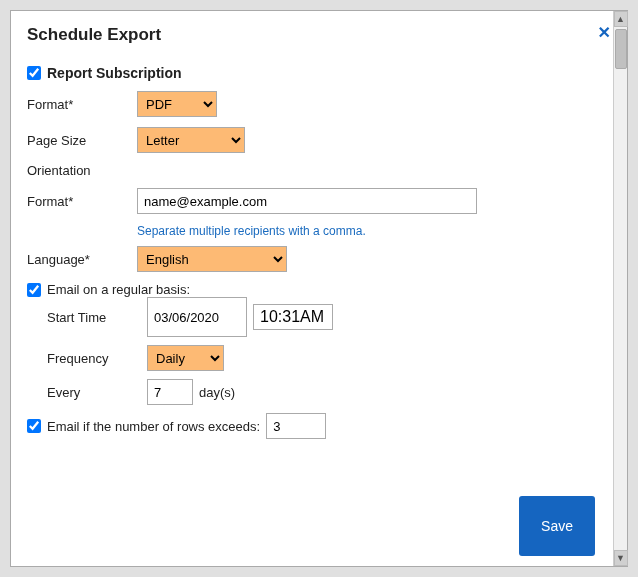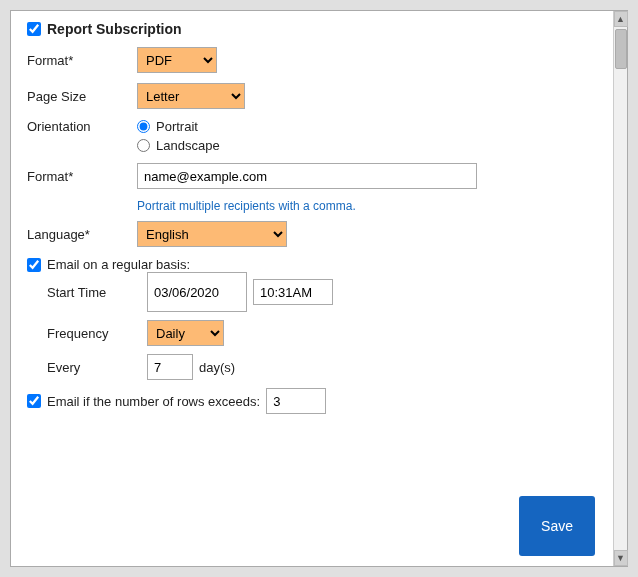--- a/index.html
+++ b/index.html
@@ -187,21 +187,21 @@
       height: 40px;
       border: 1px solid #aaa;
       padding: 2px 6px;
       font-size: 13px;
     }
     .time-input {
       width: 80px;
       height: 26px;
       border: 1px solid #aaa;
       padding: 2px 6px;
-      font-size: 13px;
+      font-size: 16px;
       margin-left: 6px;
     }
     .number-input {
       width: 46px;
       height: 26px;
       border: 1px solid #aaa;
       padding: 2px 6px;
       font-size: 13px;
     }
     .day-label {
@@ -252,20 +252,24 @@
 
 <div class="dialog">
 
   <div class="scrollbar-track">
     <div class="scroll-arrow">▲</div>
     <div class="scroll-thumb"></div>
     <div style="flex:1"></div>
     <div class="scroll-arrow">▼</div>
   </div>
 
+  <div class="dialog-header">
+    <span class="dialog-title">Schedule Export</span>
+    <button class="close-btn">✕</button>
+  </div>
 
   <div class="dialog-body">
 
     <div class="checkbox-row">
       <input type="checkbox" id="report-sub" checked="" style="">
       <label class="checkbox-label" for="report-sub">Report Subscription</label>
     </div>
 
     <div class="form-row">
       <span class="form-label">Format*</span>
@@ -280,37 +284,27 @@
       <span class="form-label">Page Size</span>
       <select class="select-pagesize">
         <option value="Letter" selected="">Letter</option>
         <option value="A4">A4</option>
         <option value="Legal">Legal</option>
       </select>
     </div>
 
     <div class="form-row" style="align-items: flex-start;">
       <span class="form-label">Orientation</span>
-      <div class="radio-group">
-        <label class="radio-item">
-          <input type="radio" name="orientation" value="portrait" checked="" style="">
-          <span>Portrait</span>
-        </label>
-        <label class="radio-item">
-          <input type="radio" name="orientation" value="landscape" style="">
-          <span>Landscape</span>
-        </label>
-      </div>
     </div>
 
     <div class="form-row">
       <span class="form-label">Format*</span>
       <input type="text" class="email-input" value="name@example.com" style="">
     </div>
-    <div class="hint-text">Portrait multiple recipients with a comma.</div>
+    <div class="hint-text">Separate multiple recipients with a comma.</div>
 
     <div class="form-row">
       <span class="form-label">Language*</span>
       <select class="select-language">
         <option value="English" selected="">English</option>
         <option value="French">French</option>
         <option value="Spanish">Spanish</option>
         <option value="German">German</option>
       </select>
     </div>

